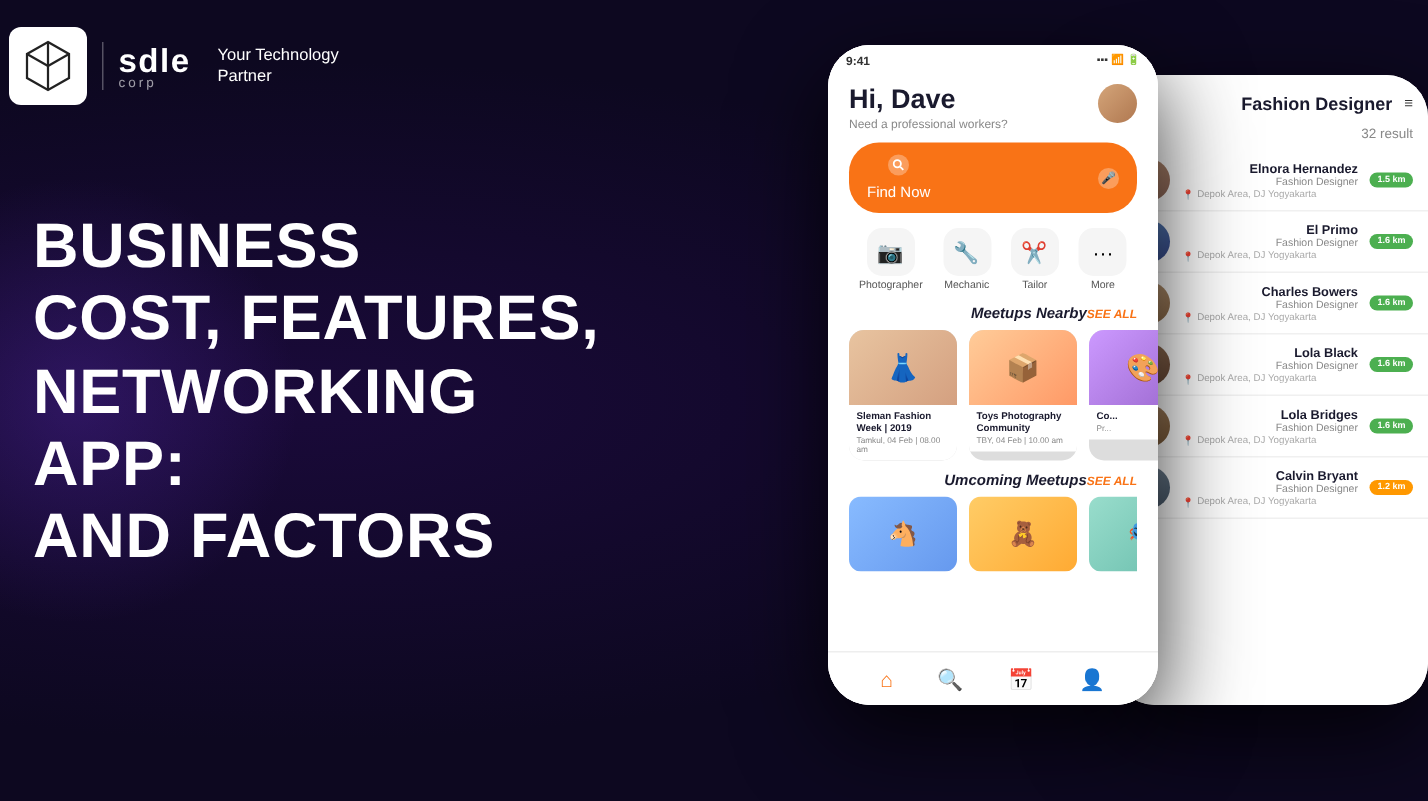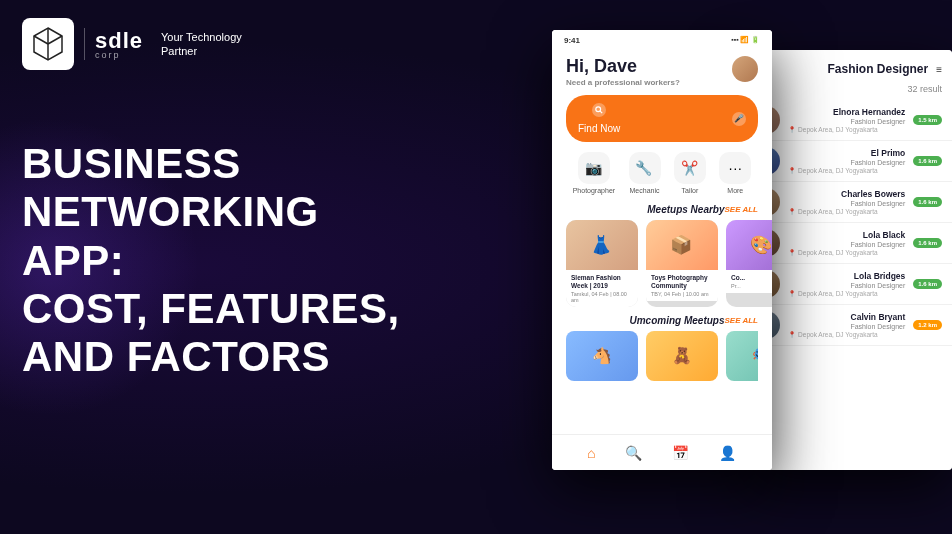--- a/index.html
+++ b/index.html
@@ -16,21 +16,21 @@
     .bg-overlay {
       position: absolute;
       inset: 0;
       background: radial-gradient(ellipse at 20% 50%, #1a0a3a 0%, #0d0820 60%);
     }
 
     
     .header {
       position: absolute;
       top: 18px;
-      left: 22px;
+      left: 6px;
       display: flex;
       align-items: center;
       gap: 10px;
     }
 
     .logo-icon {
       width: 52px;
       height: 52px;
     }
 
@@ -84,21 +84,21 @@
       position: absolute;
       right: 0;
       top: 30px;
       display: flex;
       align-items: flex-start;
       gap: -30px;
     }
 
     
     .phone {
-      border-radius: 4px;
+      border-radius: 28px;
       overflow: hidden;
       background: #f0f0f0;
       box-shadow: 0 20px 60px rgba(0,0,0,0.8);
       position: relative;
       flex-shrink: 0;
     }
 
     .phone-left {
       width: 220px;
       height: 440px;
@@ -161,21 +161,20 @@
     .home-greeting h2 {
       font-size: 18px;
       font-weight: 700;
       color: #1a1a2e;
     }
 
     .home-greeting p {
       font-size: 8px;
       color: #888;
       margin-top: 1px;
-      font-weight: bold;
     }
 
     .home-avatar {
       width: 26px;
       height: 26px;
       border-radius: 50%;
       background: linear-gradient(135deg, #d4a57a, #b07850);
     }
 
     
@@ -535,22 +534,22 @@
 
   <div class="logo-tagline">
     <div>Your Technology</div>
     <div>Partner</div>
   </div>
 </div>
 
 <div class="headline">
   <h1>
     <div>BUSINESS</div>
+    <div>COST, FEATURES,</div>
     <div>NETWORKING APP:</div>
-    <div>COST, FEATURES,</div>
     <div>AND FACTORS</div>
   </h1>
 </div>
 
 <div class="phones-container">
 
   <div class="phone phone-left">
     <div class="phone-screen">
 
       <div class="phone-status-bar">

